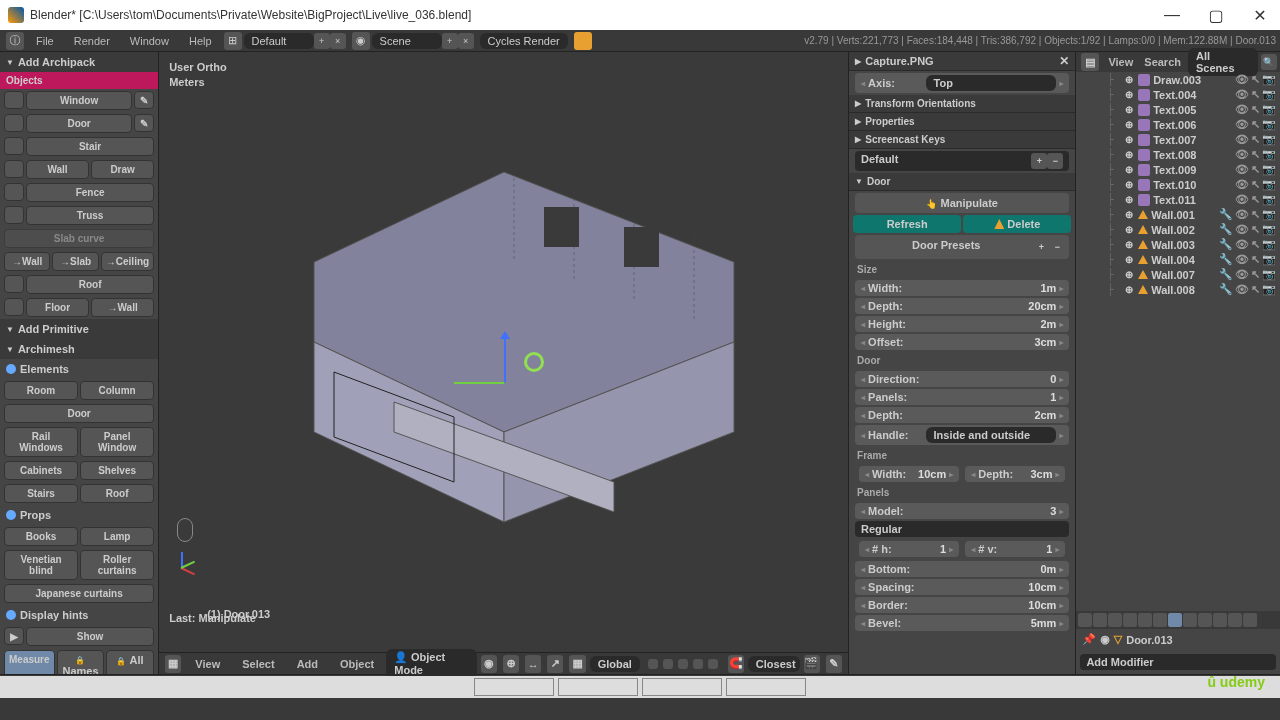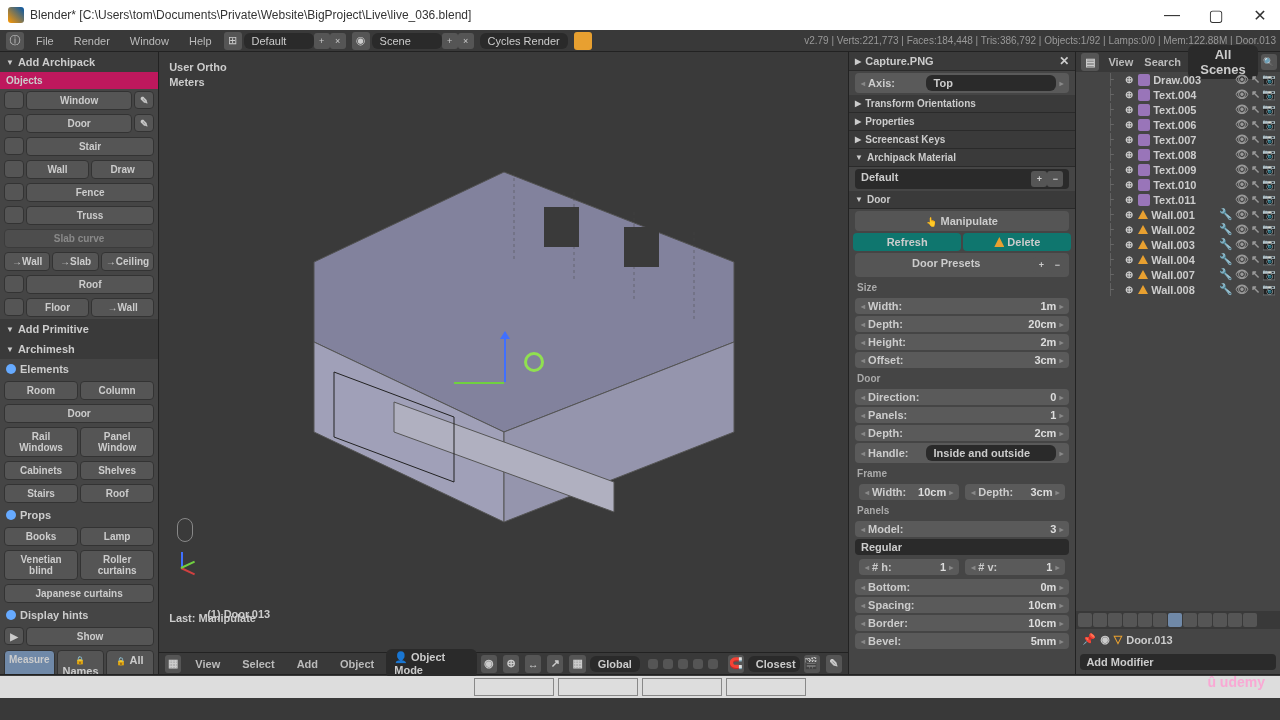--- a/index.html
+++ b/index.html
@@ -71,21 +71,21 @@
 .obj-name { flex: 1; }
 .obj-icons { display: flex; gap: 2px; color: #999; }
 .mod-tabs { display: flex; gap: 1px; padding: 2px; background:#393939; }
 .mod-tab { width: 14px; height: 14px; background: #555; border-radius: 2px; cursor: pointer; }
 .mod-tab.active{background:#7089a8;}
 .mod-obj { display:flex; align-items:center; gap:4px; padding:4px 6px; font-size:10px;}
 .bottom-header { height: 22px; background: #393939; display: flex; align-items: center; padding: 0 4px; gap: 3px; border-top: 1px solid #222; }
 .timeline-area { position:absolute; bottom:22px; left:0; right:0; height:22px; background:#ddd; display:flex; align-items:center; justify-content:center;}
 .timeline-blocks{display:flex;gap:4px;}
 .timeline-blk{width:80px;height:18px;border:1px solid #888;}
-.udemy-logo { position:absolute; bottom:30px; right:15px; color:#f9a8d4; font-size:14px; font-weight:bold;}
+.udemy-logo { position:absolute; bottom:30px; right:15px; color:#84cc16; font-size:14px; font-weight:bold;}
 .close-panel-x { position:absolute; top:2px; right:6px; cursor:pointer; font-size:12px;}
 .small-icon-btn{width:16px;height:16px;background:#555;border-radius:3px;cursor:pointer;display:inline-flex;align-items:center;justify-content:center;font-size:9px;}
 </style>
 </head>
 <body>
 
 <div class="titlebar">
   <span style="width:16px;height:16px;background:linear-gradient(45deg,#f90,#05a);border-radius:3px;margin-right:6px;"></span>
   <span class="titlebar-text">Blender* [C:\Users\tom\Documents\Private\Website\BigProject\Live\live_036.blend]</span>
   <div class="titlebar-btns">
@@ -300,21 +300,20 @@
       <span>Capture.PNG</span>
       <span class="close-panel-x">✕</span>
     </div>
     <div class="prop-field">
       <span class="label">Axis:</span>
       <span class="hdr-dropdown" style="flex:2;">Top</span>
     </div>
     <div class="prop-row collapsed">Transform Orientations</div>
     <div class="prop-row collapsed">Properties</div>
     <div class="prop-row collapsed">Screencast Keys</div>
-    <div class="prop-row expanded">Archipack Material</div>
     <div class="prop-dropdown">
         <span style="flex:1;">Default</span>
         <span class="small-icon-btn">+</span>
         <span class="small-icon-btn">−</span>
       </div>
     <div class="prop-row expanded">Door</div>
     <div class="prop-btn"><span style="font-size:9px;">👆</span> <span>Manipulate</span></div>
     <div class="prop-btn-row">
       <div class="action-btn">
           <span>Refresh</span>
@@ -406,21 +405,21 @@
         <span class="label">Bevel:</span>
         <span class="value">5mm</span>
       </div>
   </div>
 
   <div class="outliner">
     <div class="outliner-header">
       <span class="hdr-icon">▤</span>
       <span class="menu-item" style="padding:2px 4px;">View</span>
       <span class="menu-item" style="padding:2px 4px;">Search</span>
-      <span class="hdr-dropdown" style="flex:1;font-size:13px;text-align:center;">All Scenes</span>
+      <span class="hdr-dropdown" style="flex:1;font-size:11px;">All Scenes</span>
       <span class="small-icon-btn">🔍</span>
     </div>
     <div class="outliner-list" id="outliner-items">
         <div class="outliner-item">
           <span class="tree-lines">    ├ </span>
           <span class="tree-i">⊕</span>
           <span class="obj-ico text"></span>
           <span class="obj-name">Draw.003</span>
           <span class="obj-icons">
             <span>👁</span>

